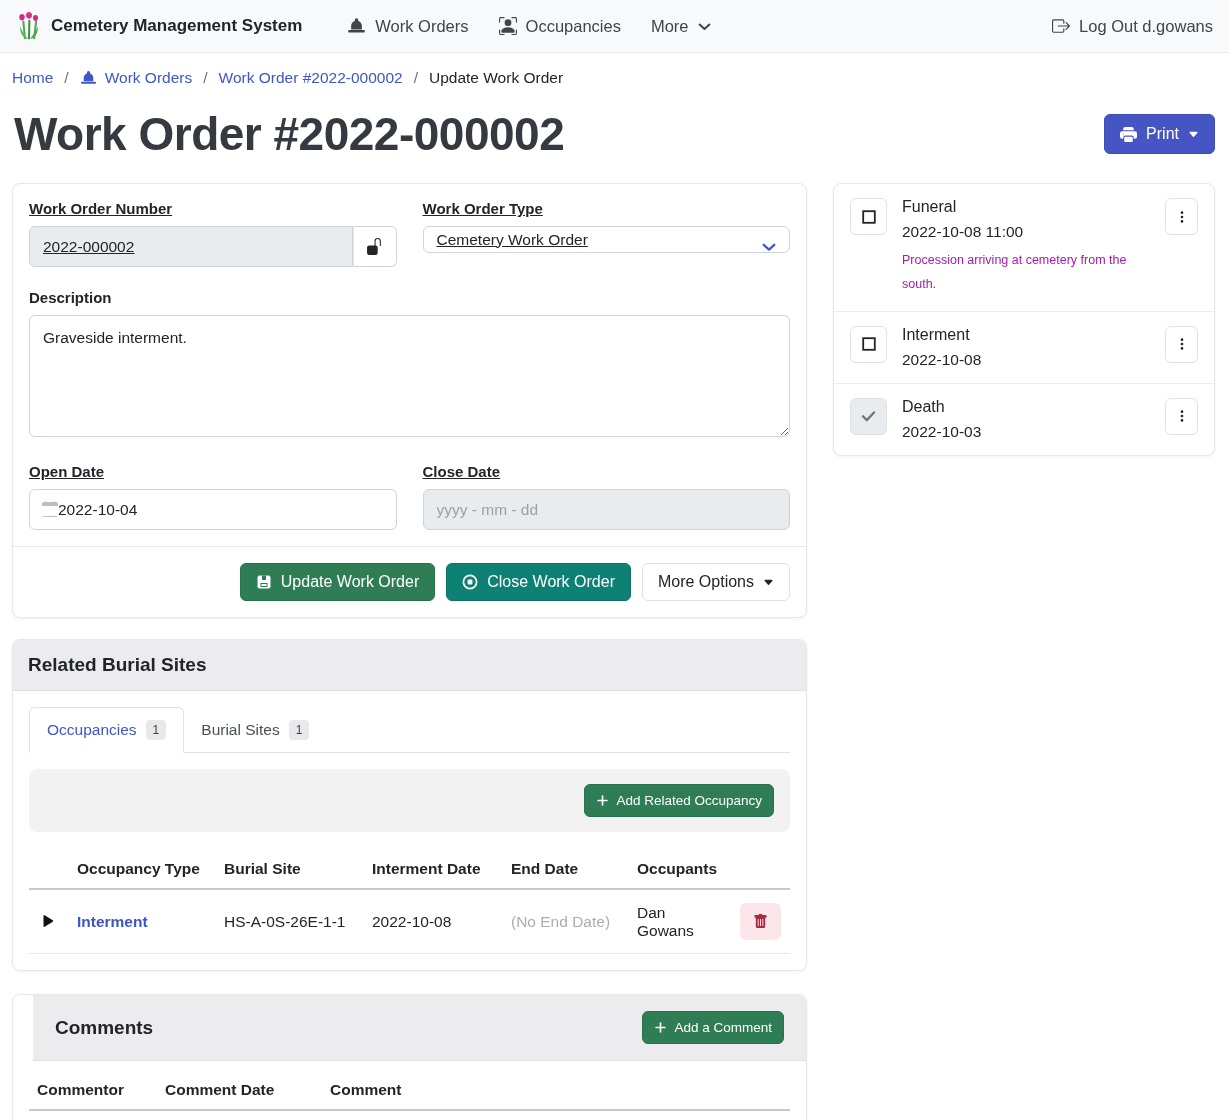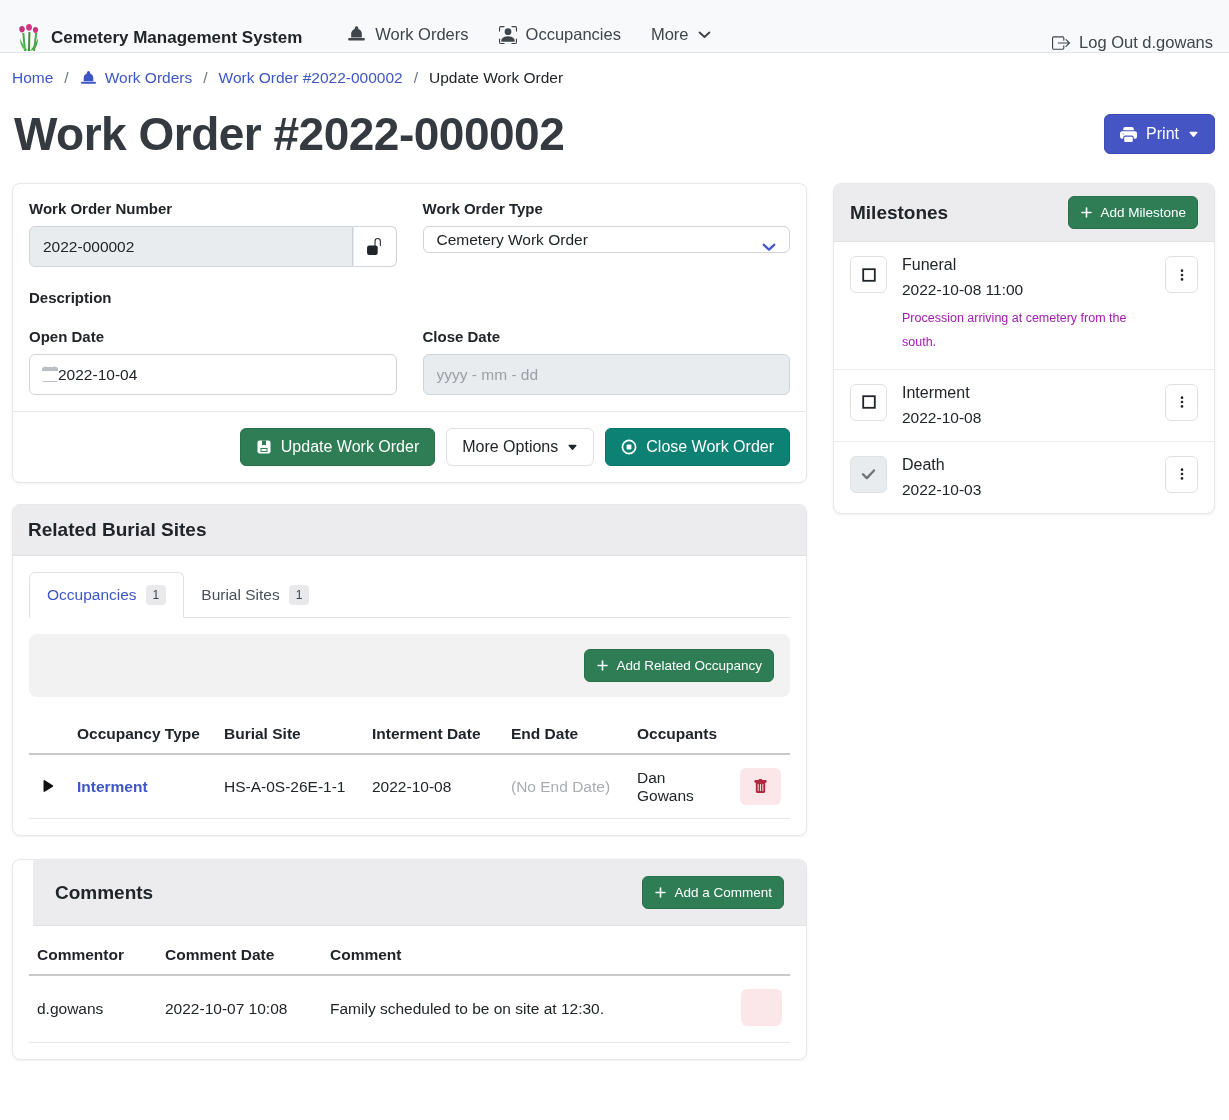--- a/index.html
+++ b/index.html
@@ -7,21 +7,21 @@
   body {
     width:1229px; height:1120px; overflow:hidden;
     font-family:"Liberation Sans", sans-serif;
     color:#212529; background:#fff; font-size:15.5px;
   }
   svg { display:block; }
 
   
   .navbar {
     height:53px; background:#f8f9fa; border-bottom:1px solid #e4e7ea;
-    display:flex; align-items:flex-end; padding:0 16px;
+    display:flex; align-items:center; padding:0 16px;
   }
   .brand { display:flex; align-items:center; gap:9px; margin-right:30px; }
   .brand-title { font-weight:700; font-size:17px; color:#212529; }
   .nav-item {
     display:flex; align-items:center; gap:9px; color:#3f454b;
     font-size:16.5px; padding:8px 15px; cursor:pointer; text-decoration:none;
   }
   .nav-right { margin-left:auto; display:flex; align-items:center; gap:9px;
     color:#3f454b; font-size:16.5px; cursor:pointer; }
 
@@ -51,21 +51,21 @@
     box-shadow:0 1px 3px rgba(0,0,0,0.06); overflow:hidden;
   }
   .card-header {
     background:#ececee; padding:12px 16px; border-bottom:1px solid #e0e1e3;
     display:flex; align-items:center; justify-content:space-between;
   }
   .card-header-title { font-size:19px; font-weight:700; color:#212529; }
 
   
   .form-body { padding:16px; }
-  .form-row { display:flex; gap:26px; margin-bottom:22px; }
+  .form-row { display:flex; gap:26px; margin-bottom:22px;text-decoration:underline; }
   .form-col { flex:1; min-width:0; }
   .field-label { font-weight:700; font-size:15px; margin-bottom:9px; color:#212529; }
   .input {
     width:100%; height:41px; border:1px solid #ced4da; border-radius:6px;
     font-size:15.5px; padding:0 13px; font-family:inherit; color:#212529; background:#fff;
   }
   .input:disabled, .input.disabled { background:#e9ecef; color:#212529; }
   .input-group { display:flex; }
   .input-group .input { border-top-right-radius:0; border-bottom-right-radius:0; }
   .input-group-btn {
@@ -262,20 +262,21 @@
                 <svg width="14" height="14" viewBox="0 0 16 16" fill="none" stroke="currentColor" stroke-width="2.6" stroke-linecap="round" stroke-linejoin="round">
                     <path d="M2 5.5 8 11l6-5.5"></path>
                   </svg>
               </span>
             </div>
           </div>
         </div>
 
         <div style="margin-bottom:22px;">
           <div class="field-label">Description</div>
+          <textarea class="input" style="">Graveside interment.</textarea>
         </div>
 
         <div class="form-row" style="margin-bottom:0;">
           <div class="form-col">
             <div class="field-label">Open Date</div>
             <div class="date-wrap">
               <span class="date-icon">
                 <svg width="16" height="16" viewBox="0 0 16 16" fill="currentColor">
                   <path d="M3.5 0a.5.5 0 0 1 .5.5V1h8V.5a.5.5 0 0 1 1 0V1h1a2 2 0 0 1 2 2v11a2 2 0 0 1-2 2H2a2 2 0 0 1-2-2V3a2 2 0 0 1 2-2h1V.5a.5.5 0 0 1 .5-.5M16 5H0v9a1 1 0 0 0 1 1h14a1 1 0 0 0 1-1z"></path>
                 </svg>
@@ -297,36 +298,36 @@
           <span>
             <svg width="16" height="16" viewBox="0 0 16 16">
               <rect x="1.5" y="1.5" width="13" height="13" rx="2" fill="#fff"></rect>
               <rect x="6" y="1.5" width="4" height="4.5" fill="#2e7d55"></rect>
               <rect x="4.5" y="9" width="7" height="4" fill="#2e7d55"></rect>
               <rect x="5.5" y="10" width="5" height="2" fill="#fff"></rect>
             </svg>
           </span>
           <span>Update Work Order</span>
         </button>
-        <button class="btn btn-light">
-          <span>More Options</span>
-          <span>
-            <svg width="11" height="11" viewBox="0 0 16 16" fill="#212529">
-                <path d="M7.247 11.14 2.451 5.658C1.885 5.013 2.345 4 3.204 4h9.592a1 1 0 0 1 .753 1.659l-4.796 5.48a1 1 0 0 1-1.506 0z"></path>
-              </svg>
-          </span>
-        </button>
         <button class="btn btn-teal">
           <span>
             <svg width="16" height="16" viewBox="0 0 16 16">
               <circle cx="8" cy="8" r="6.6" fill="none" stroke="#fff" stroke-width="1.7"></circle>
               <rect x="5.6" y="5.6" width="4.8" height="4.8" rx="1" fill="#fff"></rect>
             </svg>
           </span>
           <span>Close Work Order</span>
+        </button>
+        <button class="btn btn-light">
+          <span>More Options</span>
+          <span>
+            <svg width="11" height="11" viewBox="0 0 16 16" fill="#212529">
+                <path d="M7.247 11.14 2.451 5.658C1.885 5.013 2.345 4 3.204 4h9.592a1 1 0 0 1 .753 1.659l-4.796 5.48a1 1 0 0 1-1.506 0z"></path>
+              </svg>
+          </span>
         </button>
       </div>
     </div>
 
     <div class="card" style="margin-top:21px;">
       <div class="card-header" style="padding:14px 15px;">
         <div class="card-header-title">Related Burial Sites</div>
       </div>
       <div class="section-body">
         <div class="tabs">
@@ -428,31 +429,20 @@
               </td>
             </tr>
           </tbody>
         </table>
       </div>
     </div>
   </div>
 
   <div class="col-right">
     <div class="card">
-      <div class="card-header">
-        <div class="card-header-title">Milestones</div>
-        <button class="btn btn-sm-green">
-          <span>
-            <svg width="13" height="13" viewBox="0 0 16 16" stroke="#fff" stroke-width="2" stroke-linecap="round">
-                <path d="M8 2.5v11M2.5 8h11"></path>
-              </svg>
-          </span>
-          <span>Add Milestone</span>
-        </button>
-      </div>
 
       <div class="milestone-item">
         <button class="check-btn">
           <span>
             <svg width="16" height="16" viewBox="0 0 16 16">
                 <rect x="2.2" y="2.2" width="11.6" height="11.6" fill="none" stroke="#212529" stroke-width="1.8"></rect>
               </svg>
           </span>
         </button>
         <div class="milestone-main">

